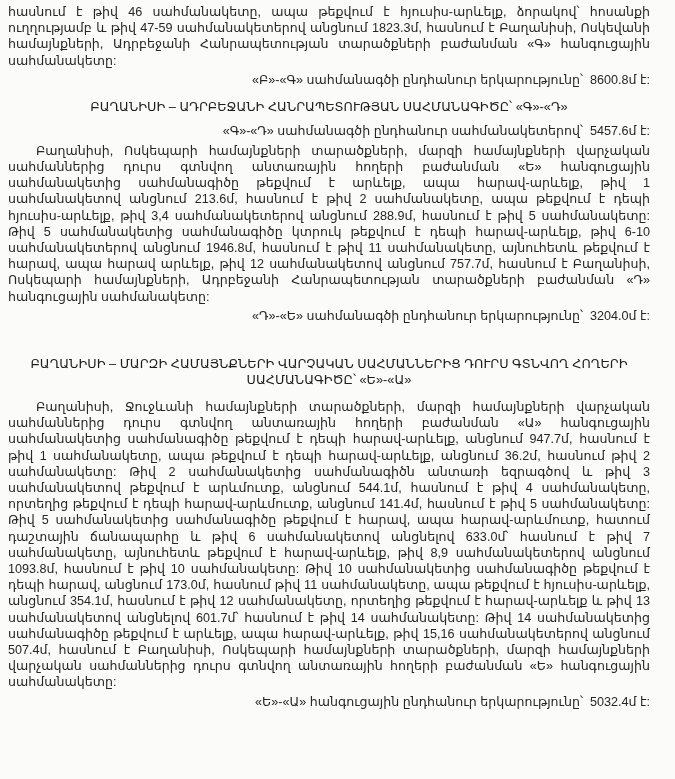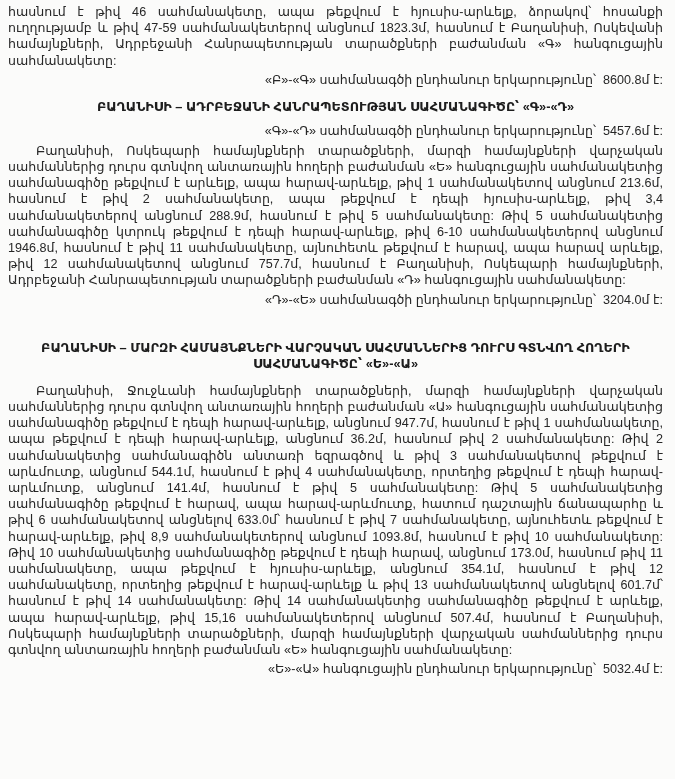--- a/index.html
+++ b/index.html
@@ -5,21 +5,21 @@
   html, body {
     margin: 0;
     padding: 0;
     background: #f6f6f4;
   }
   .page {
     position: relative;
     width: 675px;
     height: 779px;
     box-sizing: border-box;
-    padding: 4px 12px 4px 8px;
+    padding: 4px 25px 4px 8px;
     background: #fbfbfa;
     overflow: hidden;
     font-family: "Liberation Sans", "DejaVu Sans", sans-serif;
     font-size: 12.6px;
     line-height: 16.2px;
     color: #262626;
     -webkit-font-smoothing: antialiased;
   }
   .para {
     text-align: justify;
@@ -30,21 +30,21 @@
   }
   .total-line {
     margin: 3px 0 4px 0;
     text-indent: 40px;
     white-space: pre-wrap;
     text-align: right;
   }
   .section-heading {
     margin: 11px 18px 7px 18px;
     text-align: center;
-    font-weight: 700;
+    font-weight: 400;
     font-size: 12.8px;
     line-height: 16.5px;
     color: #1d1d1d;
   }
   .section-heading.big-gap {
     margin-top: 32px;
   }
   .body-gap {
     height: 3px;
   }
@@ -54,21 +54,21 @@
 
 <div class="page">
 
   <p class="para">հասնում է թիվ 46 սահմանակետը, ապա թեքվում է հյուսիս-արևելք, ձորակով՝ հոսանքի ուղղությամբ և թիվ 47-59 սահմանակետերով անցնում 1823.3մ, հասնում է Բաղանիսի, Ոսկեվանի համայնքների, Ադրբեջանի Հանրապետության տարածքների բաժանման «Գ» հանգուցային սահմանակետը:</p>
 
   <p class="total-line">«Բ»-«Գ» սահմանագծի ընդհանուր երկարությունը՝  8600.8մ է:</p>
 
   <h2 class="section-heading">ԲԱՂԱՆԻՍԻ – ԱԴՐԲԵՋԱՆԻ ՀԱՆՐԱՊԵՏՈՒԹՅԱՆ ՍԱՀՄԱՆԱԳԻԾԸ՝  «Գ»-«Դ»</h2>
 
 
-  <p class="total-line">«Գ»-«Դ» սահմանագծի ընդհանուր երկարությունը՝  5457.6մ է:</p>
+  <p class="total-line">«Գ»-«Դ» սահմանագծի ընդհանուր սահմանակետերով՝  5457.6մ է:</p>
 
 
   <p class="para indent">Բաղանիսի, Ոսկեպարի համայնքների տարածքների, մարզի համայնքների վարչական սահմաններից դուրս գտնվող անտառային հողերի բաժանման «Ե» հանգուցային սահմանակետից սահմանագիծը թեքվում է արևելք, ապա հարավ-արևելք, թիվ 1 սահմանակետով անցնում 213.6մ, հասնում է թիվ 2 սահմանակետը, ապա թեքվում է դեպի հյուսիս-արևելք, թիվ 3,4 սահմանակետերով անցնում 288.9մ, հասնում է թիվ 5 սահմանակետը: Թիվ 5 սահմանակետից սահմանագիծը կտրուկ թեքվում է դեպի հարավ-արևելք, թիվ 6-10 սահմանակետերով անցնում 1946.8մ, հասնում է թիվ 11 սահմանակետը, այնուհետև թեքվում է հարավ, ապա հարավ արևելք, թիվ 12 սահմանակետով անցնում 757.7մ, հասնում է Բաղանիսի, Ոսկեպարի համայնքների, Ադրբեջանի Հանրապետության տարածքների բաժանման «Դ» հանգուցային սահմանակետը:</p>
 
   <p class="total-line">«Դ»-«Ե» սահմանագծի ընդհանուր երկարությունը՝  3204.0մ է:</p>
 
   <h2 class="section-heading big-gap">ԲԱՂԱՆԻՍԻ – ՄԱՐԶԻ ՀԱՄԱՅՆՔՆԵՐԻ ՎԱՐՉԱԿԱՆ ՍԱՀՄԱՆՆԵՐԻՑ ԴՈՒՐՍ ԳՏՆՎՈՂ ՀՈՂԵՐԻ ՍԱՀՄԱՆԱԳԻԾԸ՝  «Ե»-«Ա»</h2>
 
   <div class="body-gap"></div>
 

